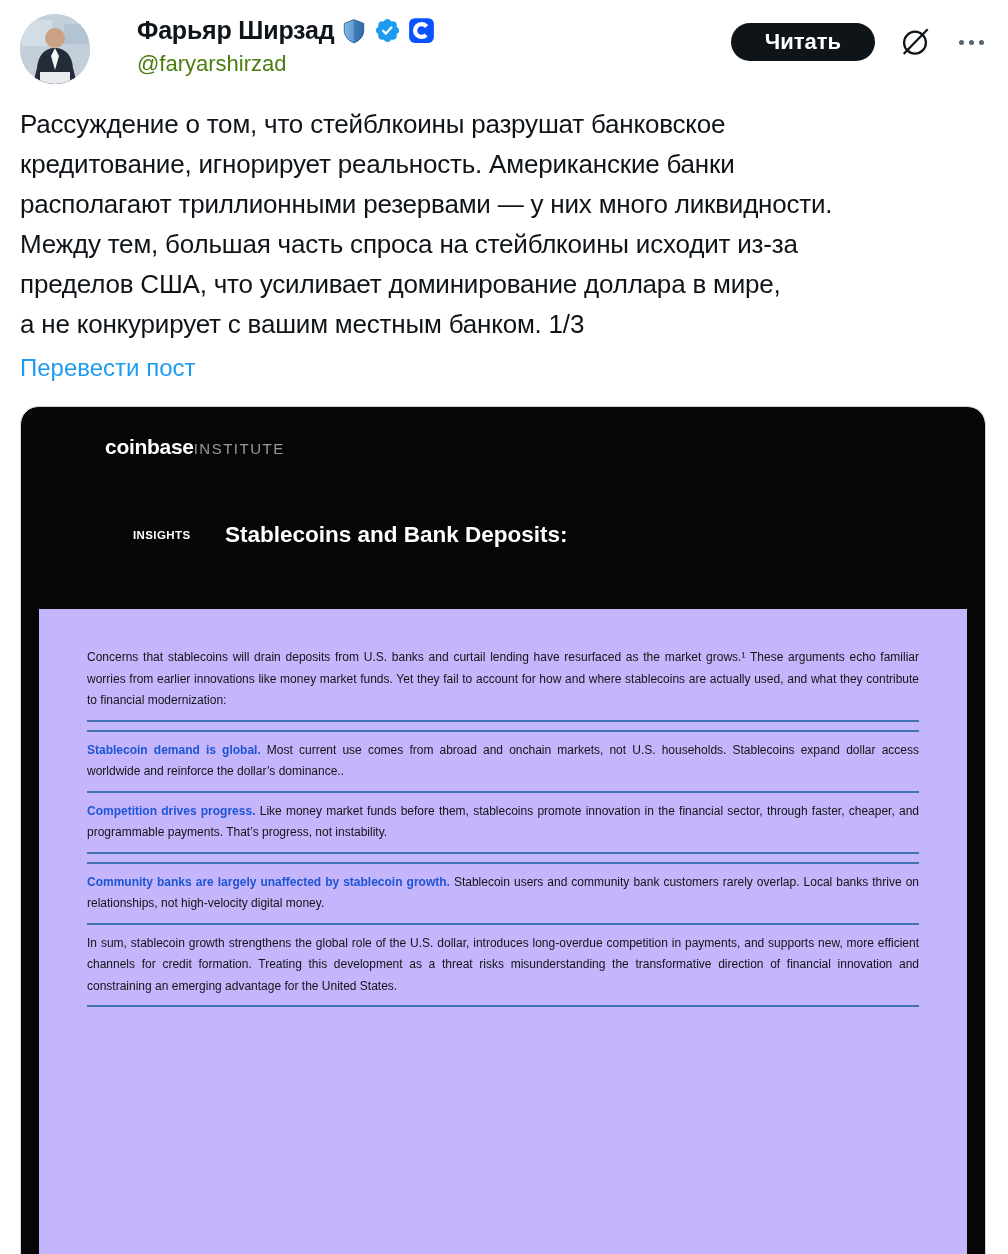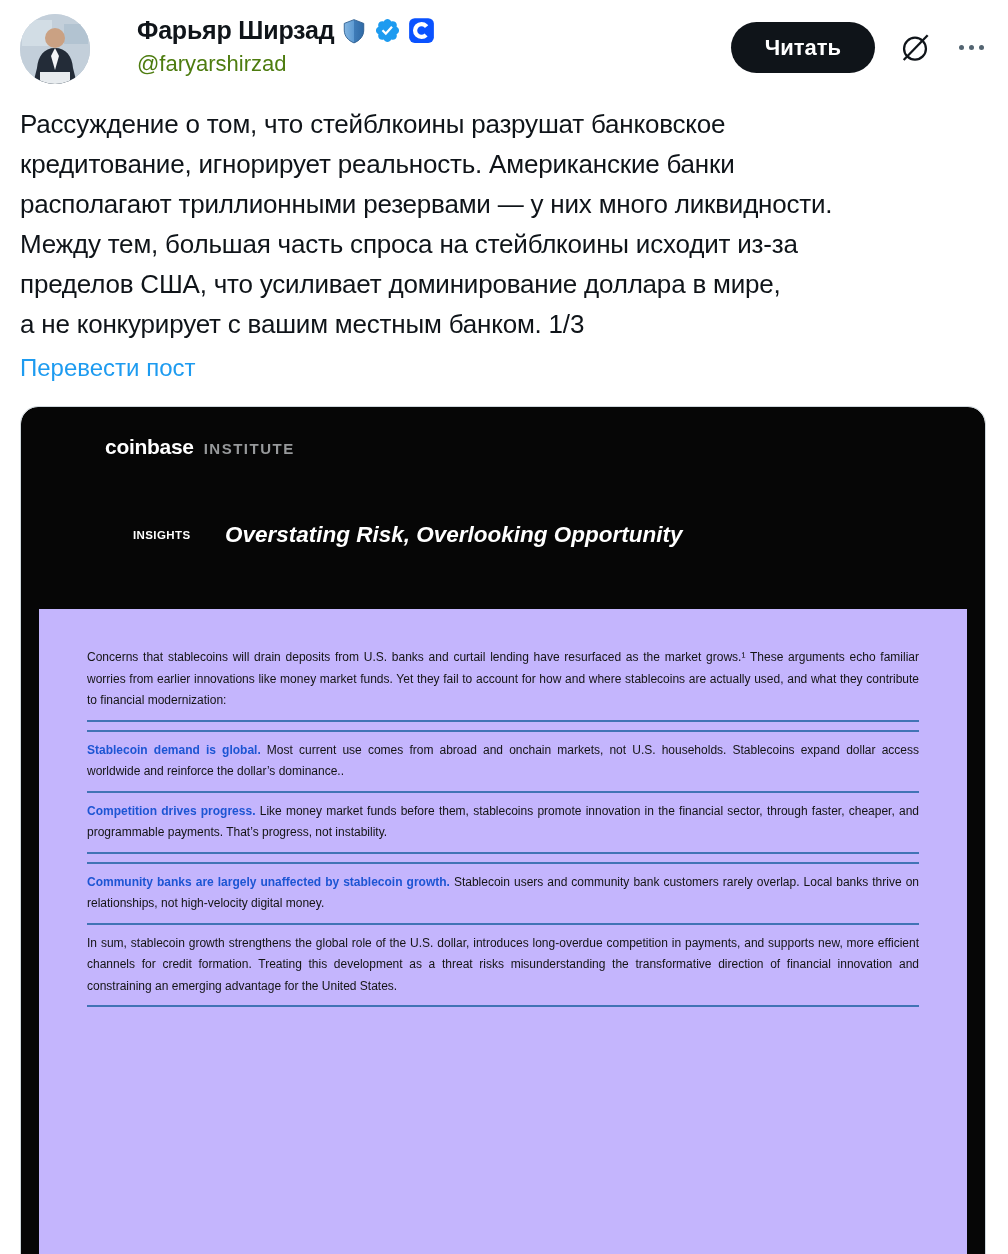--- a/index.html
+++ b/index.html
@@ -20,21 +20,21 @@
   }
   .names { margin-left:16px; flex:1 1 auto; padding-top:2px; }
   .name-row { display:flex; align-items:center; gap:7px; }
   .display-name { font-size:25px; font-weight:700; color:#0f1419; letter-spacing:-0.2px; }
   .badge { display:inline-flex; align-items:center; }
   .handle { font-size:22px; color:#4d7c0f; margin-top:6px; }
 
   .actions { display:flex; align-items:center; gap:20px; padding-top:8px; }
   .follow-btn {
     background:#0f1419; color:#fff; border:none; border-radius:27px;
-    height:51px; padding:0 34px; font-size:22px; font-weight:700;
+    height:38px; padding:0 34px; font-size:22px; font-weight:700;
     font-family:"Liberation Sans", sans-serif; cursor:pointer;
   }
   .icon-btn { background:none; border:none; cursor:pointer; display:flex; align-items:center; padding:4px; }
   .dots { display:flex; gap:5px; }
   .dots i { width:5px; height:5px; border-radius:50%; background:#536471; display:block; }
 
   
   .tweet-text {
     margin-top:20px; font-size:26px; line-height:40px; letter-spacing:-0.2px;
     color:#0f1419; white-space:pre-line;
@@ -49,21 +49,21 @@
     position:relative; margin-top:24px; width:966px; height:912px;
     border:1px solid #cfd7dc; border-radius:18px; background:#ffffff; overflow:hidden;
     cursor:pointer;
   }
   .black-layer {
     position:absolute; left:0; right:0; top:0; bottom:10px;
     background:#060606; border-radius:17px 17px 22px 22px;
   }
   .brand-row { padding:28px 0 0 84px; display:flex; align-items:baseline; }
   .coinbase-wordmark { color:#ffffff; font-size:21px; font-weight:700; letter-spacing:-0.3px; }
-  .institute-wordmark { color:#97999b; font-size:15px; font-weight:700; letter-spacing:1.5px; margin-left:10px; }
+  .institute-wordmark { color:#97999b; font-size:15px; font-weight:400; letter-spacing:1.5px; }
   .title-row { margin-top:62px; padding-left:112px; display:flex; align-items:center; }
   .kicker { color:#ffffff; font-size:11.5px; font-weight:700; letter-spacing:0.4px; width:92px; flex:0 0 92px; }
   .doc-titles { color:#ffffff; }
   .doc-title-1 { font-size:22.5px; font-weight:700; line-height:28px; }
   .doc-title-2 { font-size:22.5px; font-weight:700; font-style:italic; line-height:28px; }
 
   .doc {
     position:absolute; left:18px; right:18px; top:202px; bottom:0;
     background:#c4b5fd; padding:38px 48px 0 48px;
     font-size:12px; line-height:21.5px; color:#141414; text-align:justify;
@@ -154,21 +154,21 @@
   
   <div class="media-card">
     <div class="black-layer">
       <div class="brand-row">
         <span class="coinbase-wordmark">coinbase</span>
         <span class="institute-wordmark">INSTITUTE</span>
       </div>
       <div class="title-row">
         <span class="kicker">INSIGHTS</span>
         <div class="doc-titles">
-          <div class="doc-title-2">Overstating Risk, Overlooking Opportunity</div>
+          <div class="doc-title-1">Stablecoins and Bank Deposits:</div>
         </div>
       </div>
     </div>
 
     <div class="doc">
       <p>Concerns that stablecoins will drain deposits from U.S. banks and curtail lending have resurfaced as the market grows.¹ These arguments echo familiar worries from earlier innovations like money market funds. Yet they fail to account for how and where stablecoins are actually used, and what they contribute to financial modernization:</p>
       <hr class="rule">
       <hr class="rule">
       <p><span class="sec-heading">Stablecoin demand is global.</span><span> Most current use comes from abroad and onchain markets, not U.S. households. Stablecoins expand dollar access worldwide and reinforce the dollar’s dominance..</span></p>
       <hr class="rule">

